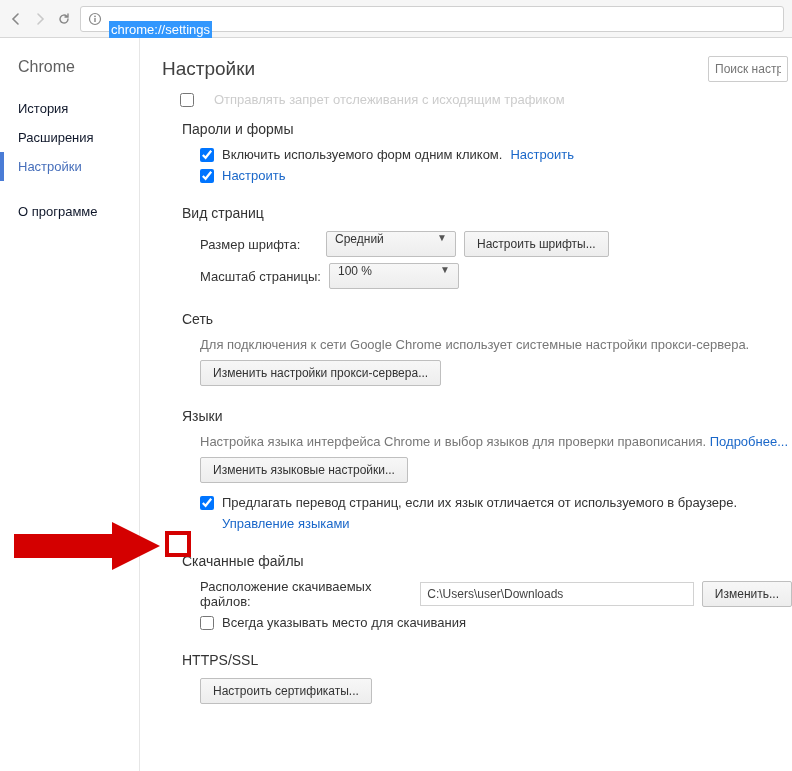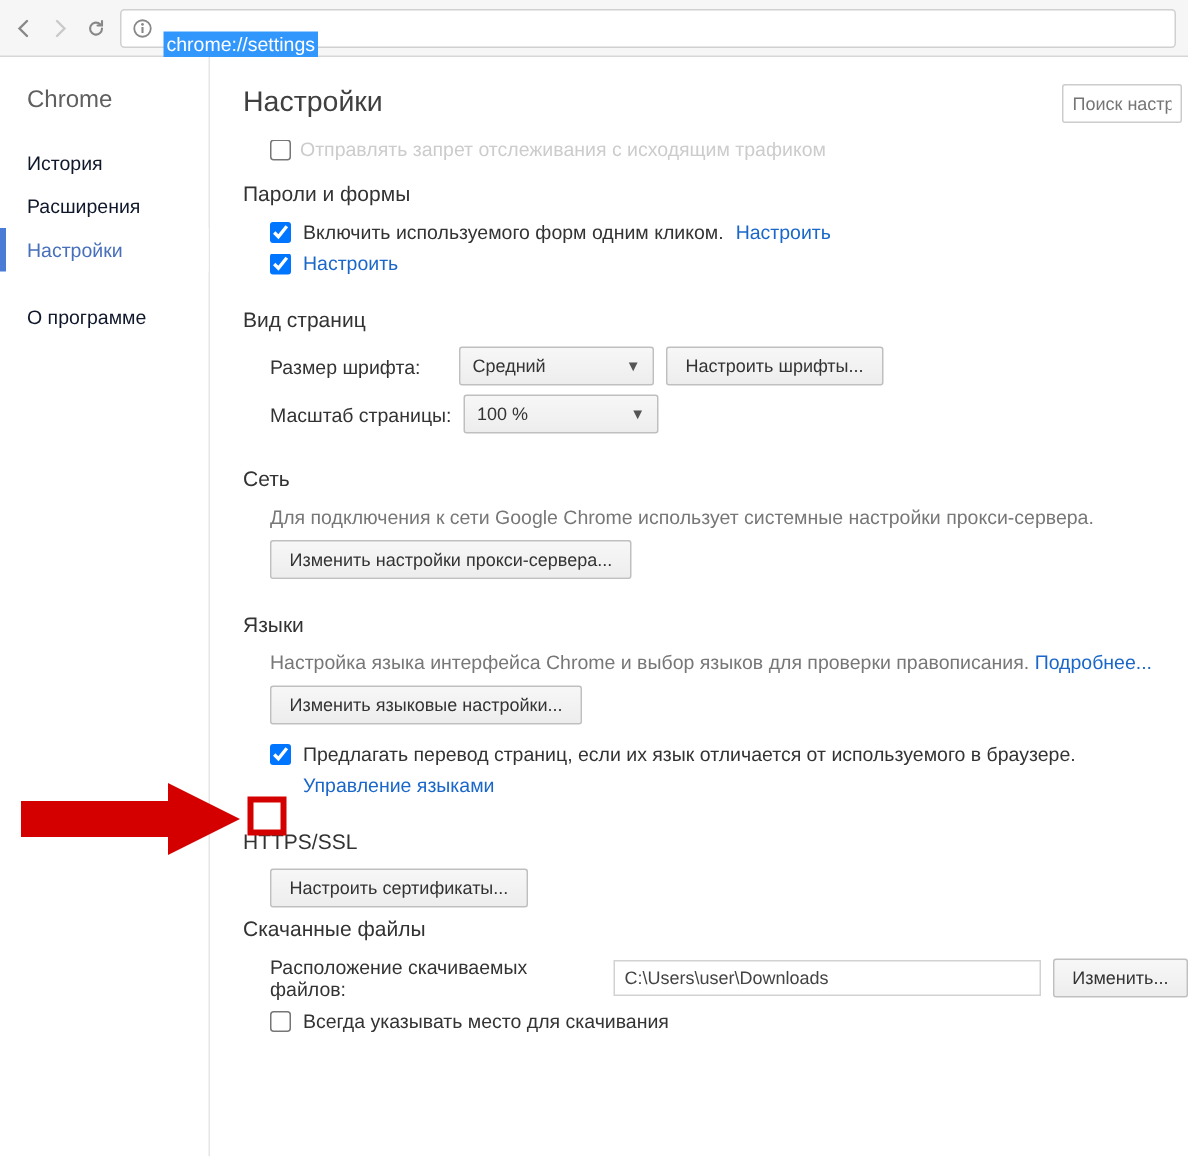--- a/index.html
+++ b/index.html
@@ -95,26 +95,26 @@
     border-radius: 2px;
     font-size: 12px;
     padding: 0 6px;
     color: #8a8a8a;
     background: #fff;
     margin-right: 4px;
   }
   .cutoff-row {
     display: flex;
     align-items: center;
-    gap: 6px;
+    gap: 20px;
     color: #aaa;
     margin: 0 0 14px 18px;
     font-size: 13px;
   }
-  .section { margin-bottom: 22px; }
+  .section { margin-bottom: 22px; margin-left: 20px; }
   .section h3 {
     font-size: 14px;
     font-weight: normal;
     color: #333;
     margin: 0 0 10px 0;
   }
   .row {
     display: flex;
     align-items: center;
     gap: 8px;
@@ -133,21 +133,21 @@
     padding: 0 12px;
     background: linear-gradient(#f7f7f7,#ededed);
     border: 1px solid #bfbfbf;
     border-radius: 2px;
     font-size: 12px;
     color: #333;
     cursor: pointer;
   }
   .select {
     display: inline-flex;
-    align-items: center;
+    align-items: flex-start;
     justify-content: space-between;
     height: 26px;
     padding: 0 8px;
     background: linear-gradient(#f7f7f7,#ededed);
     border: 1px solid #bfbfbf;
     border-radius: 2px;
     font-size: 12px;
     color: #333;
     cursor: pointer;
     min-width: 130px;
@@ -282,37 +282,37 @@
       </div>
       <div class="row" style="margin-top:12px">
         <input type="checkbox" checked="" style="">
         <span>Предлагать перевод страниц, если их язык отличается от используемого в браузере.</span>
       </div>
       <div class="row" style="margin-left:40px">
         <span class="link">Управление языками</span>
       </div>
     </div>
 
-    <div class="section" style="margin-bottom:4px">
-      <h3>HTTPS/SSL</h3>
-      <div class="row">
-        <span class="btn">Настроить сертификаты...</span>
-      </div>
-    </div>
-
     <div class="section">
       <h3>Скачанные файлы</h3>
       <div class="row">
         <span>Расположение скачиваемых файлов:</span>
         <input class="textfield" value="C:\Users\user\Downloads" style="">
         <span class="btn">Изменить...</span>
       </div>
       <div class="row">
         <input type="checkbox" style="">
         <span>Всегда указывать место для скачивания</span>
+      </div>
+    </div>
+
+    <div class="section" style="margin-bottom:4px">
+      <h3>HTTPS/SSL</h3>
+      <div class="row">
+        <span class="btn">Настроить сертификаты...</span>
       </div>
     </div>
   </div>
 </div>
 
 <div class="highlight-box"></div>
 <svg class="arrow" width="150" height="56">
   <rect x="2" y="16" width="100" height="24" fill="#d40000"></rect>
   <polygon points="100,4 148,28 100,52" fill="#d40000"></polygon>
 </svg>

